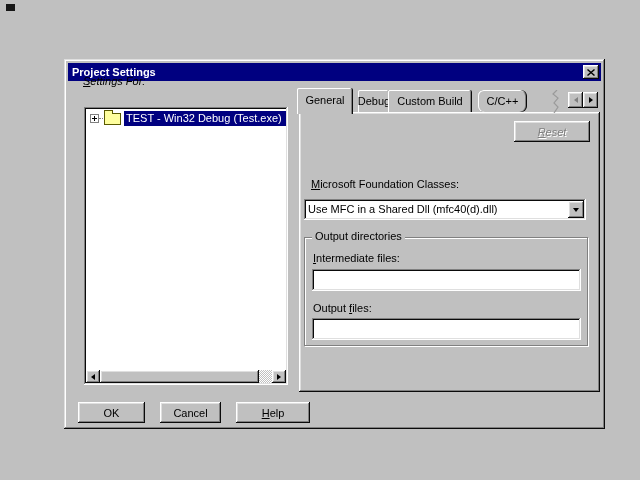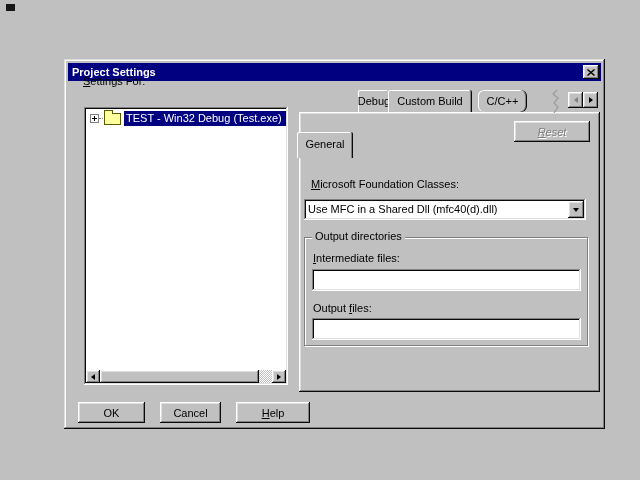--- a/index.html
+++ b/index.html
@@ -43,21 +43,21 @@
     position:absolute; left:4px; top:4px; right:4px; height:18px;
     background:#000080; color:#fff; font-weight:bold;
     display:flex; align-items:center; padding-left:4px;
   }
   .close-btn {
     position:absolute; right:2px; top:2px; width:16px; height:14px;
     display:flex; align-items:center; justify-content:center;
   }
 
   
-  .settings-label { position:absolute; left:19px; top:16px; }
+  .settings-label { position:absolute; left:19px; top:16px;font-style:italic; }
   .tree-box { position:absolute; left:20px; top:48px; width:204px; height:278px; overflow:hidden; }
   .tree-rows { position:absolute; left:2px; top:3px; right:2px; }
   .tree-row { display:flex; align-items:center; height:16px; padding-left:4px; }
   .plus-box { width:9px; height:9px; background:#fff; border:1px solid #808080; position:relative; flex:0 0 9px; }
   .plus-box::before { content:""; position:absolute; left:1px; right:1px; top:3px; height:1px; background:#000; }
   .plus-box::after  { content:""; position:absolute; top:1px; bottom:1px; left:3px; width:1px; background:#000; }
   .tree-dots { width:4px; height:1px; border-top:1px dotted #808080; flex:0 0 4px; }
   .folder { width:17px; height:12px; position:relative; background:#ffff9e; border:1px solid #5a5a00; margin:1px 3px 0 1px; flex:0 0 17px; }
   .folder::before { content:""; position:absolute; top:-4px; left:-1px; width:7px; height:3px; background:#ffff9e; border:1px solid #5a5a00; border-bottom:none; }
   .tree-label {
@@ -152,21 +152,21 @@
           <span class="tri-l"></span>
         </div>
       <div class="sb-thumb raised-btn"></div>
       <div class="sb-track"></div>
       <div class="sb-btn raised-btn">
           <span class="tri-r"></span>
         </div>
     </div>
   </div>
 
-  <div class="tab selected" style="left:233px; width:56px;margin-top:44px;">
+  <div class="tab selected" style="left:233px; width:56px;">
       <span>General</span>
     </div>
   <div class="tab" style="left:294px; width:32px;">
       <span>Debug</span>
     </div>
   <div class="tab" style="left:324px; width:84px;">
       <span>Custom Build</span>
     </div>
   <div class="tab" style="left:414px; width:49px;border-radius:6px;">
       <span>C/C++</span>

